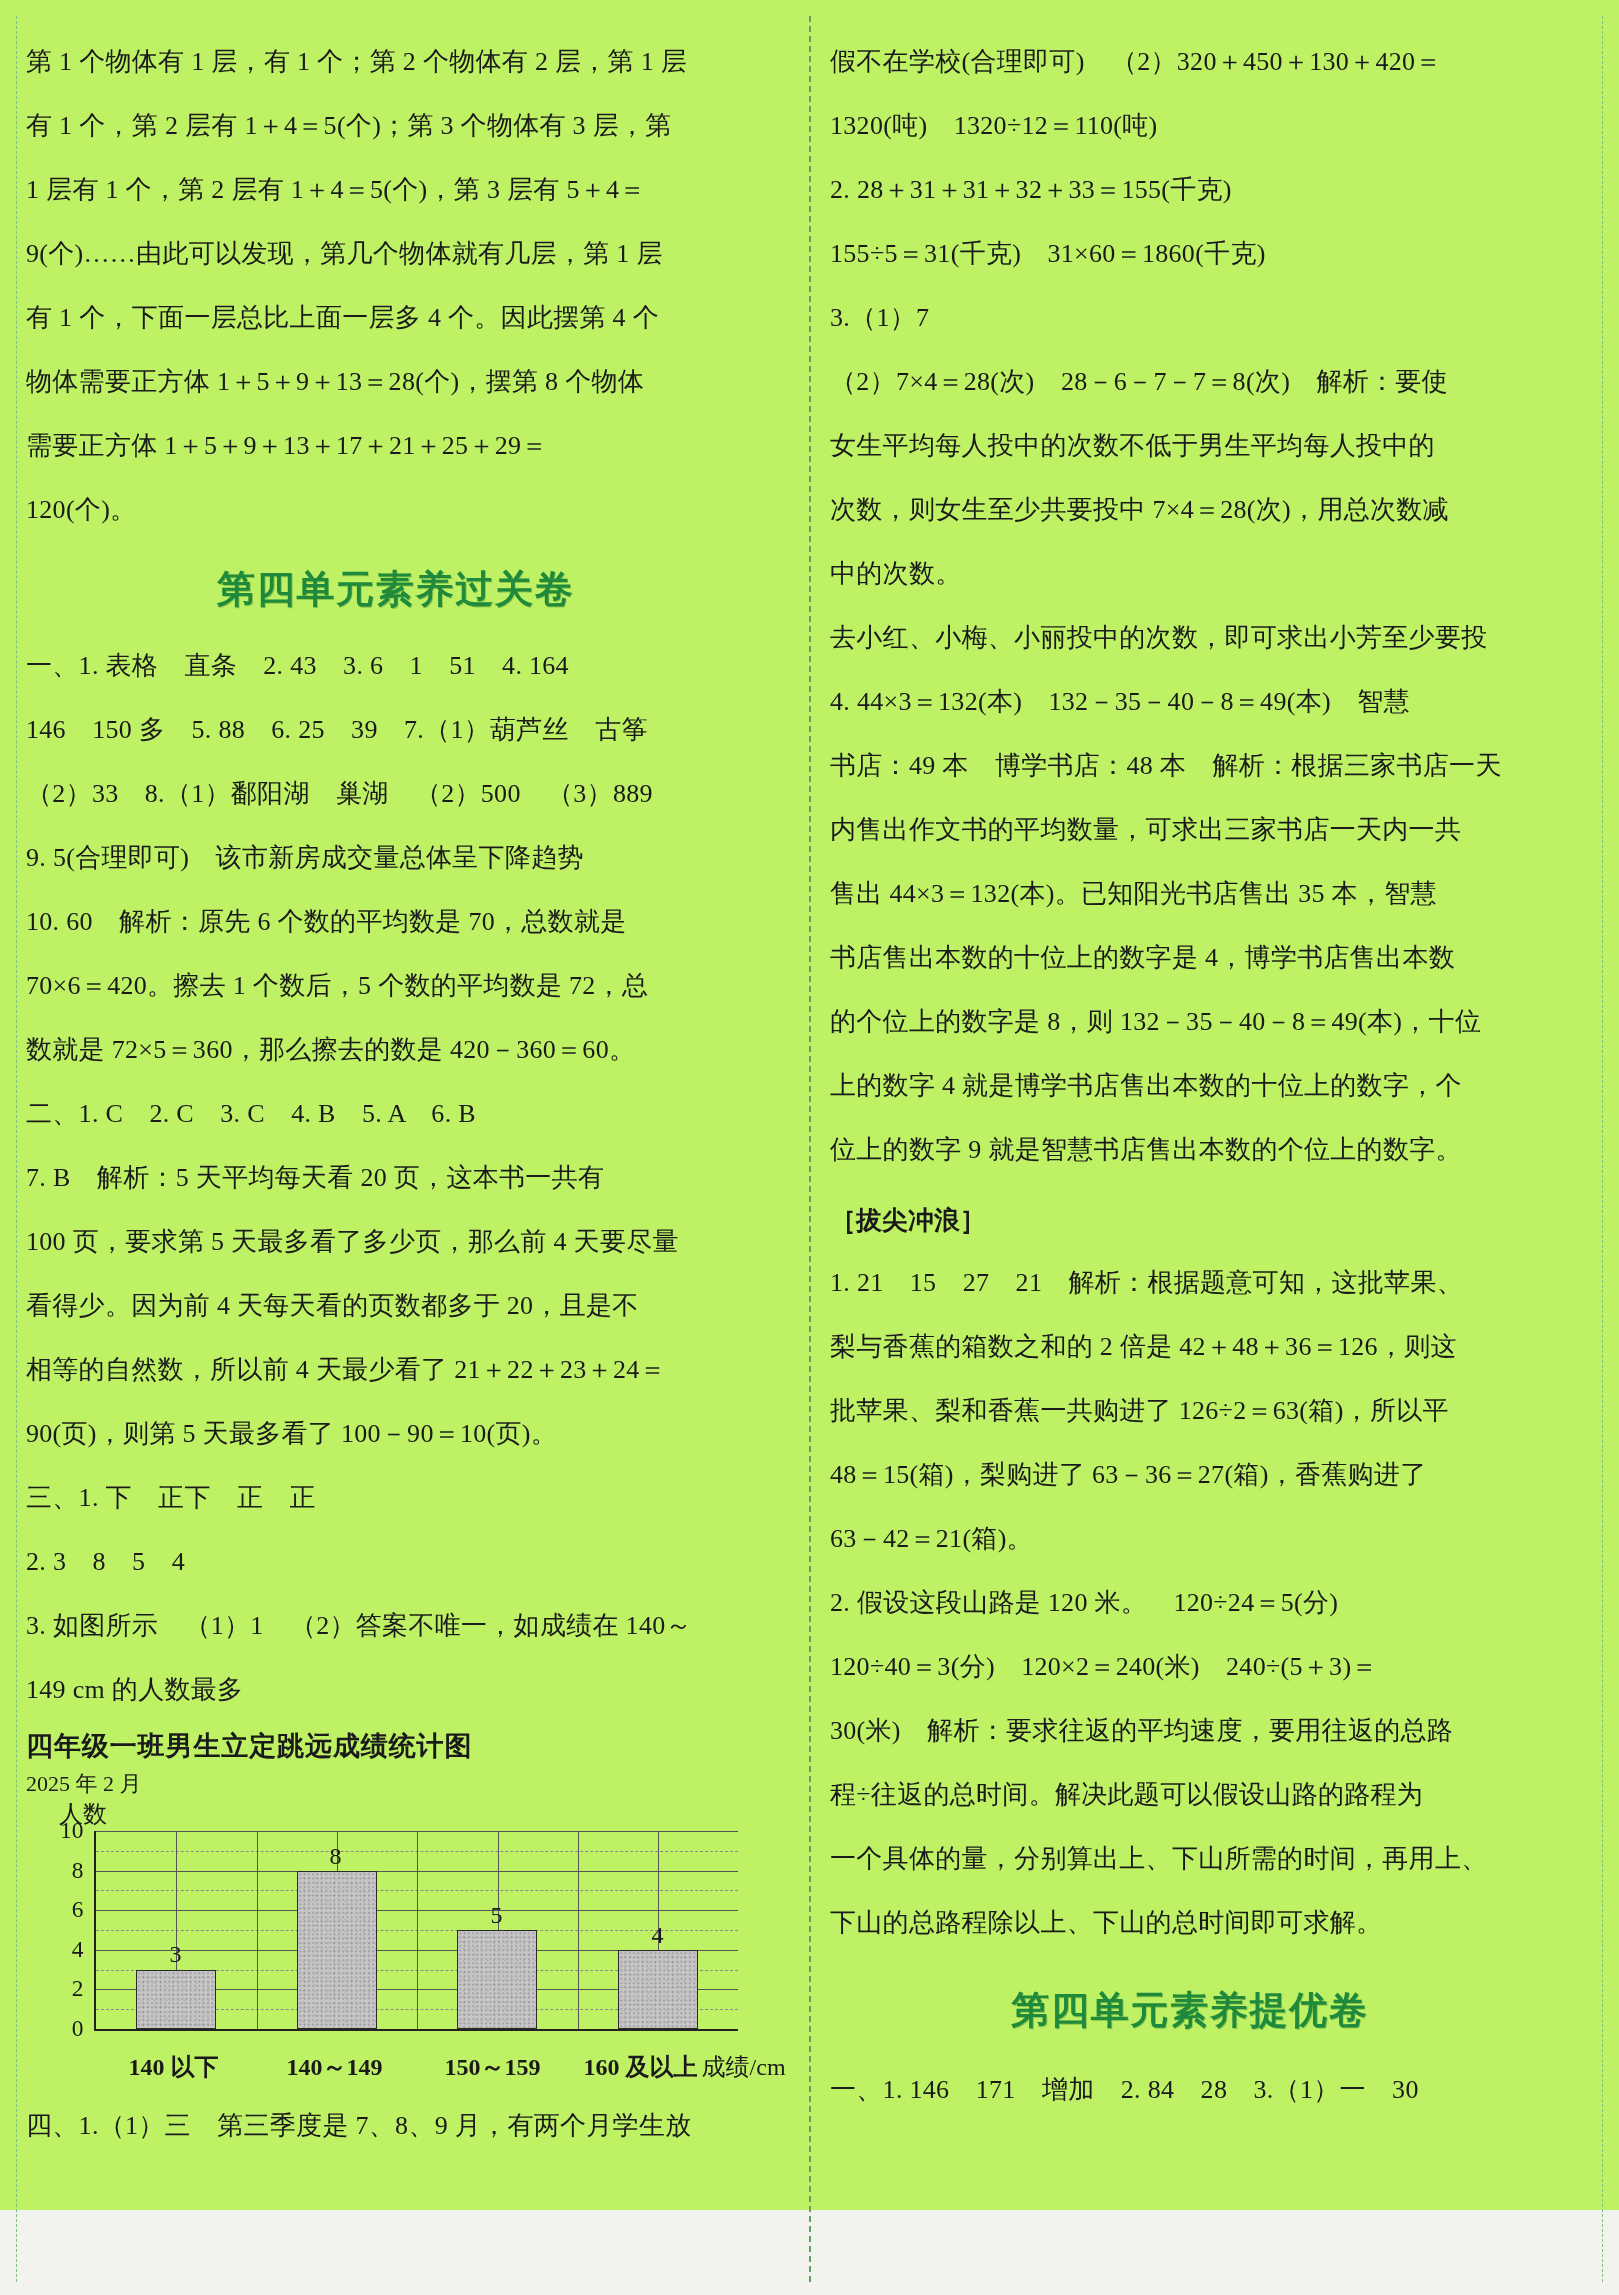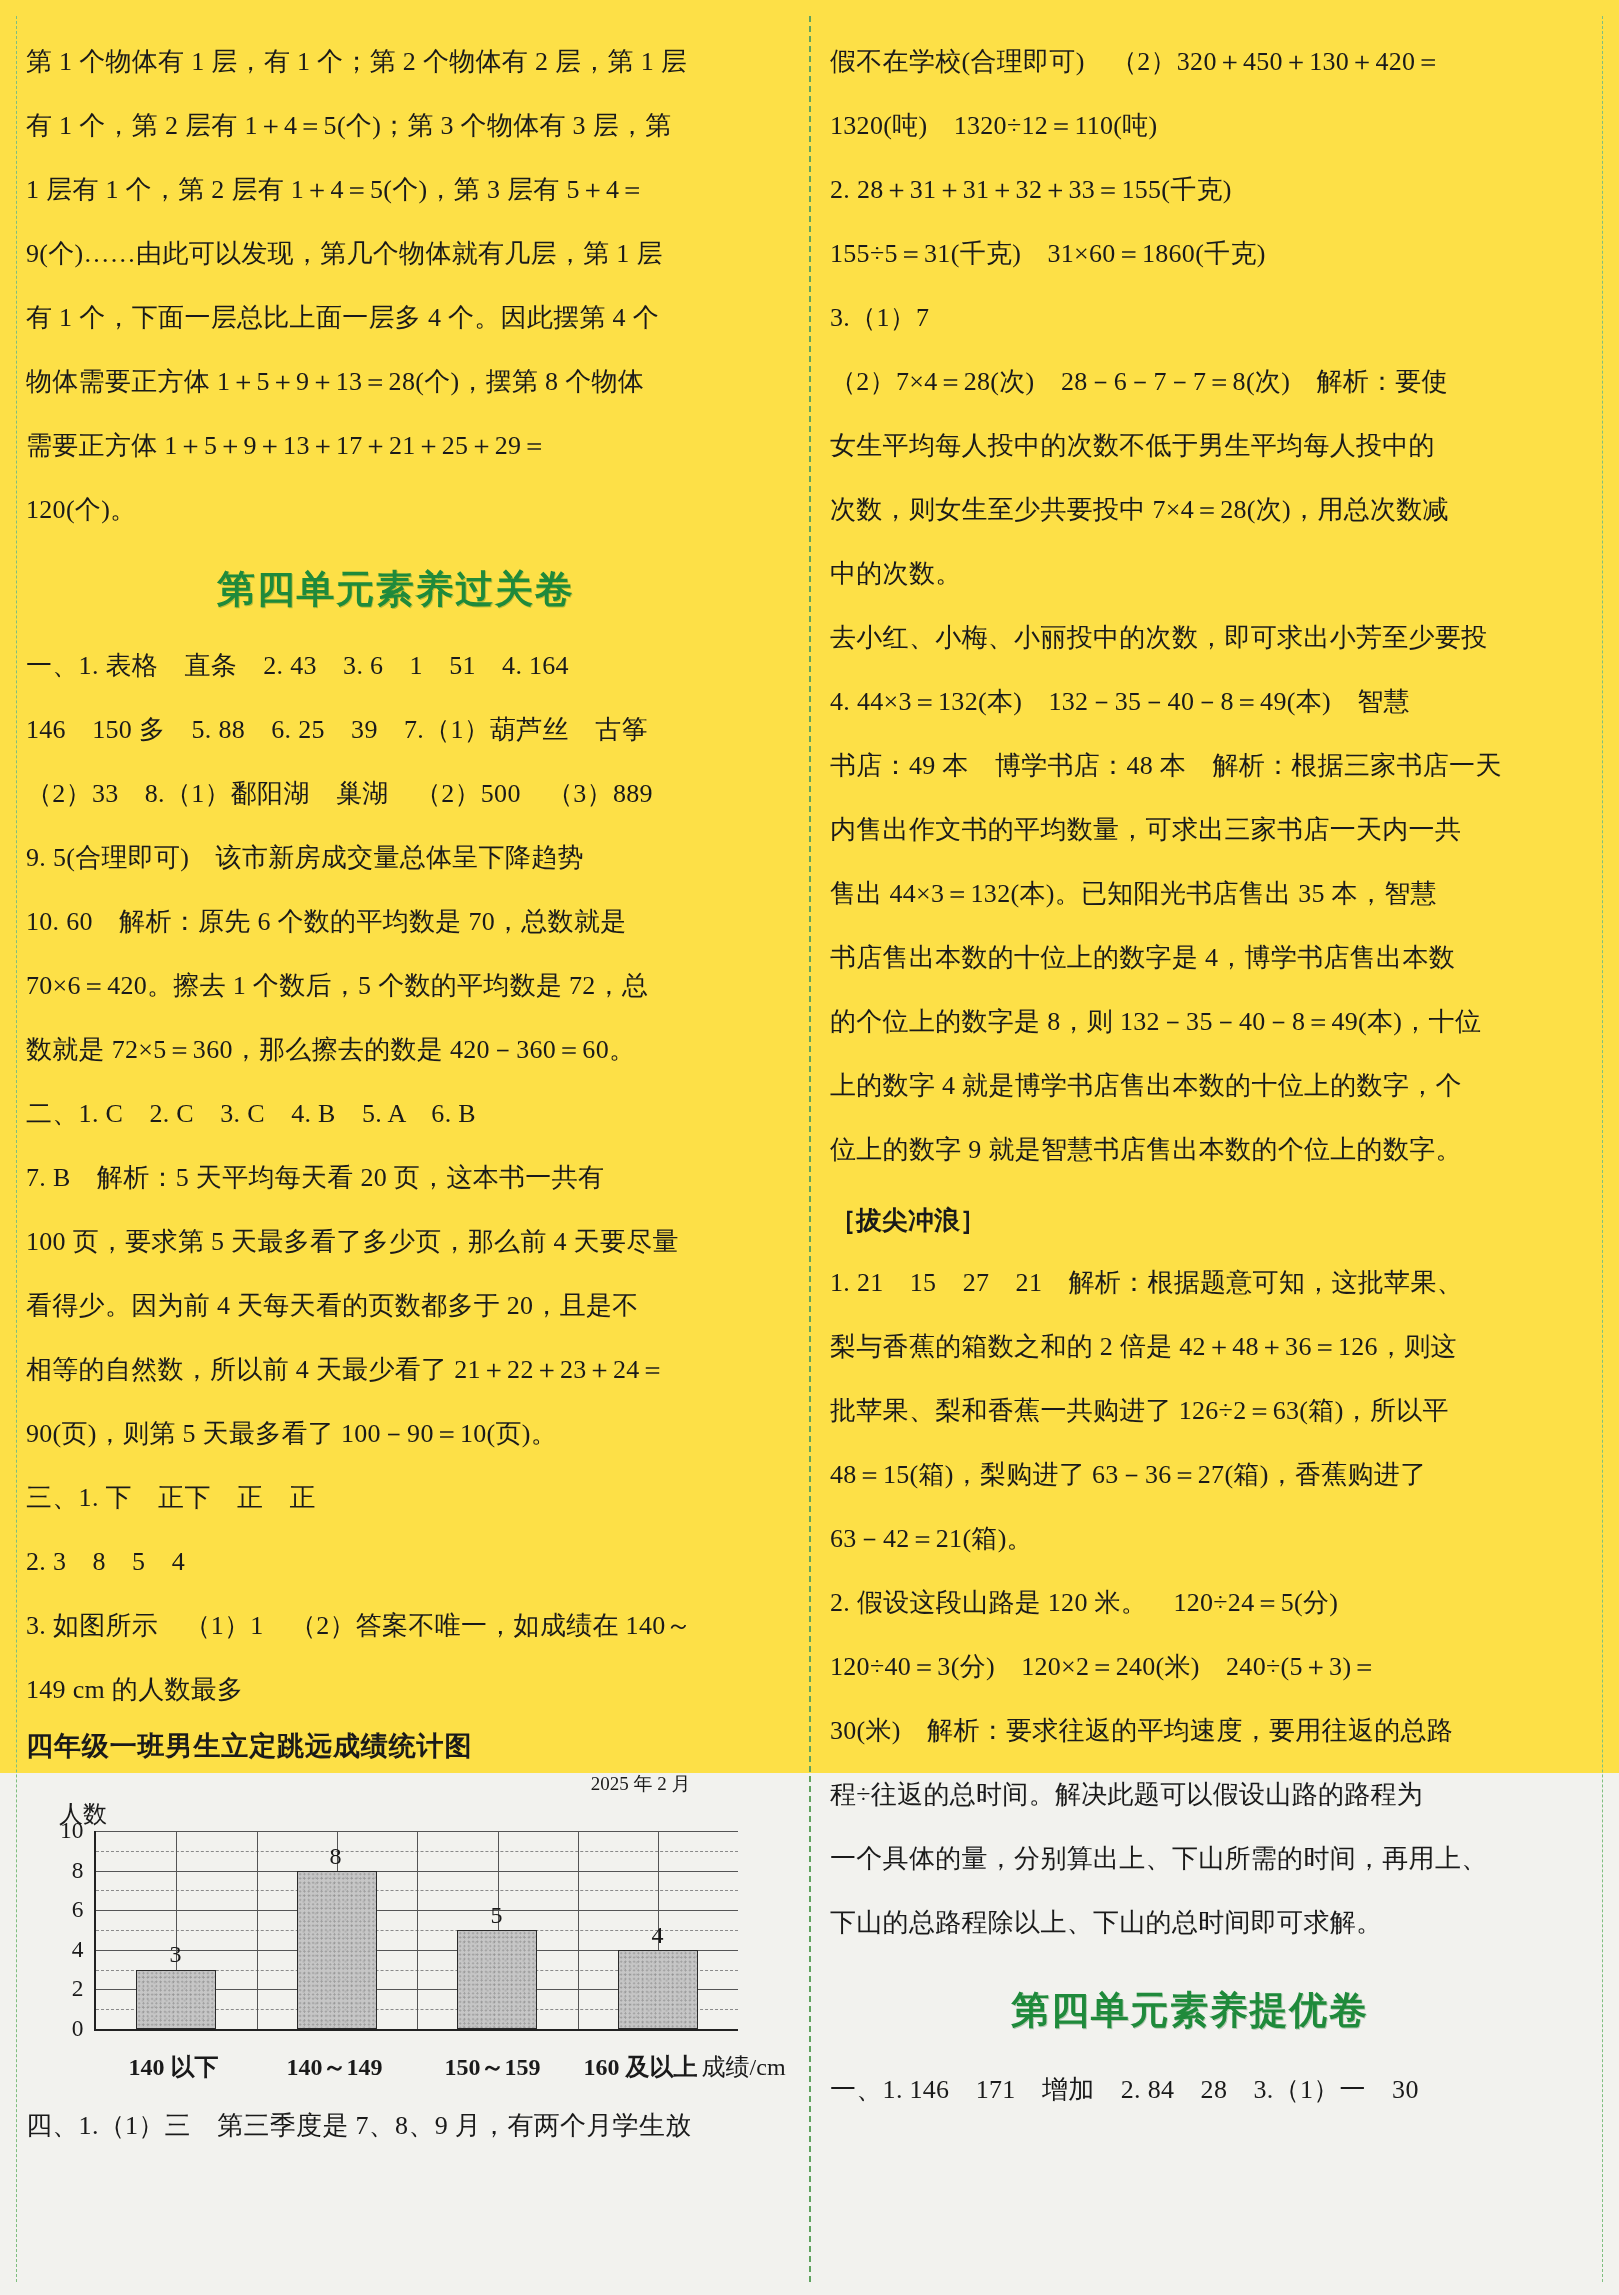--- a/index.html
+++ b/index.html
@@ -5,22 +5,22 @@
   html,body{margin:0;padding:0;}
   body{
     width:1619px;height:2295px;
     background:#f2f2ee;
     font-family:"Liberation Serif","DejaVu Serif",serif;
     color:#1a1a1a;
     overflow:hidden;
   }
   .page{
     position:relative;
-    width:1619px;height:1773px;
-    background:#fde047;
+    width:1619px;height:2210px;
+    background:#bef264;
     box-sizing:border-box;
     padding:29.5px 26px 17.4px 26px;
   }
   
   .col-divider{
     position:absolute;
     left:809px;top:15.6px;
     width:0;height:2266px;
     border-left:2.6px dashed #5fa35f;
   }
@@ -77,22 +77,22 @@
   .chart-block{margin:7px 0 5.2px 0;}
   .chart-title{
     text-align:left;
     font-size:27px;
     font-weight:bold;
     line-height:35px;
     margin:5.2px 0 3.5px 0;
     letter-spacing:0.9px;
   }
   .chart-date{
-    text-align:right;
-    font-size:19px;
+    text-align:left;
+    font-size:22px;
     line-height:31px;
     padding-right:75px;
     margin:0 0 1.7px 0;
   }
   .ylabel{
     font-size:24px;
     line-height:29.5px;
     padding-left:33px;
     margin:0 0 1.7px 0;
   }

